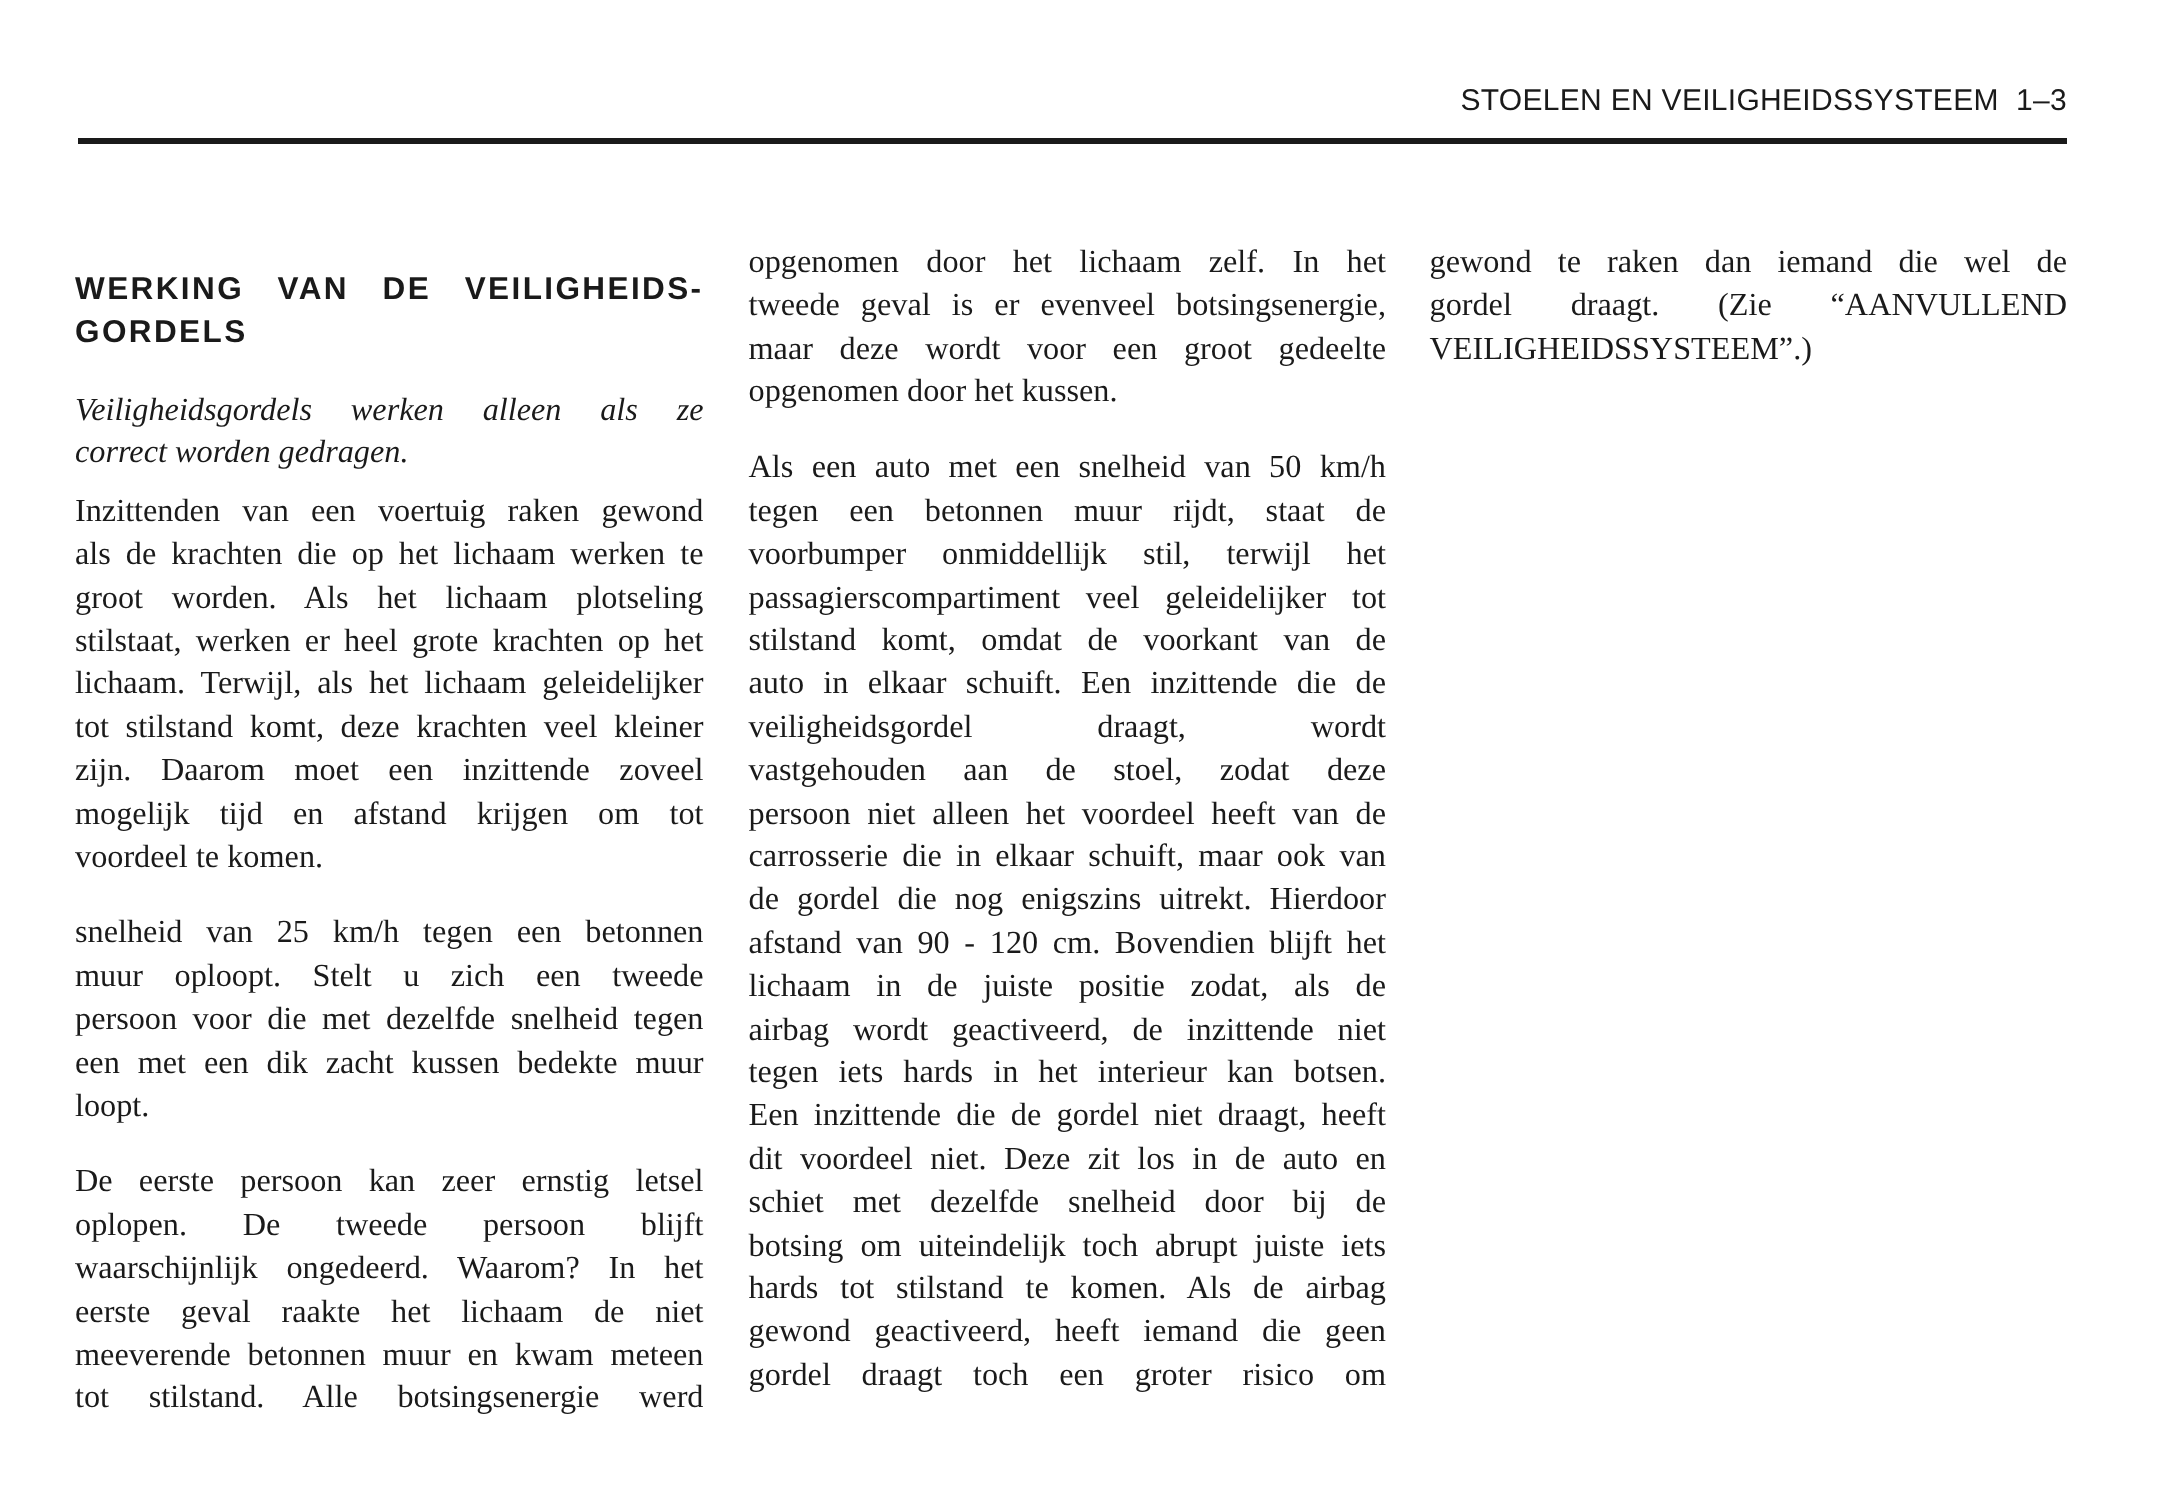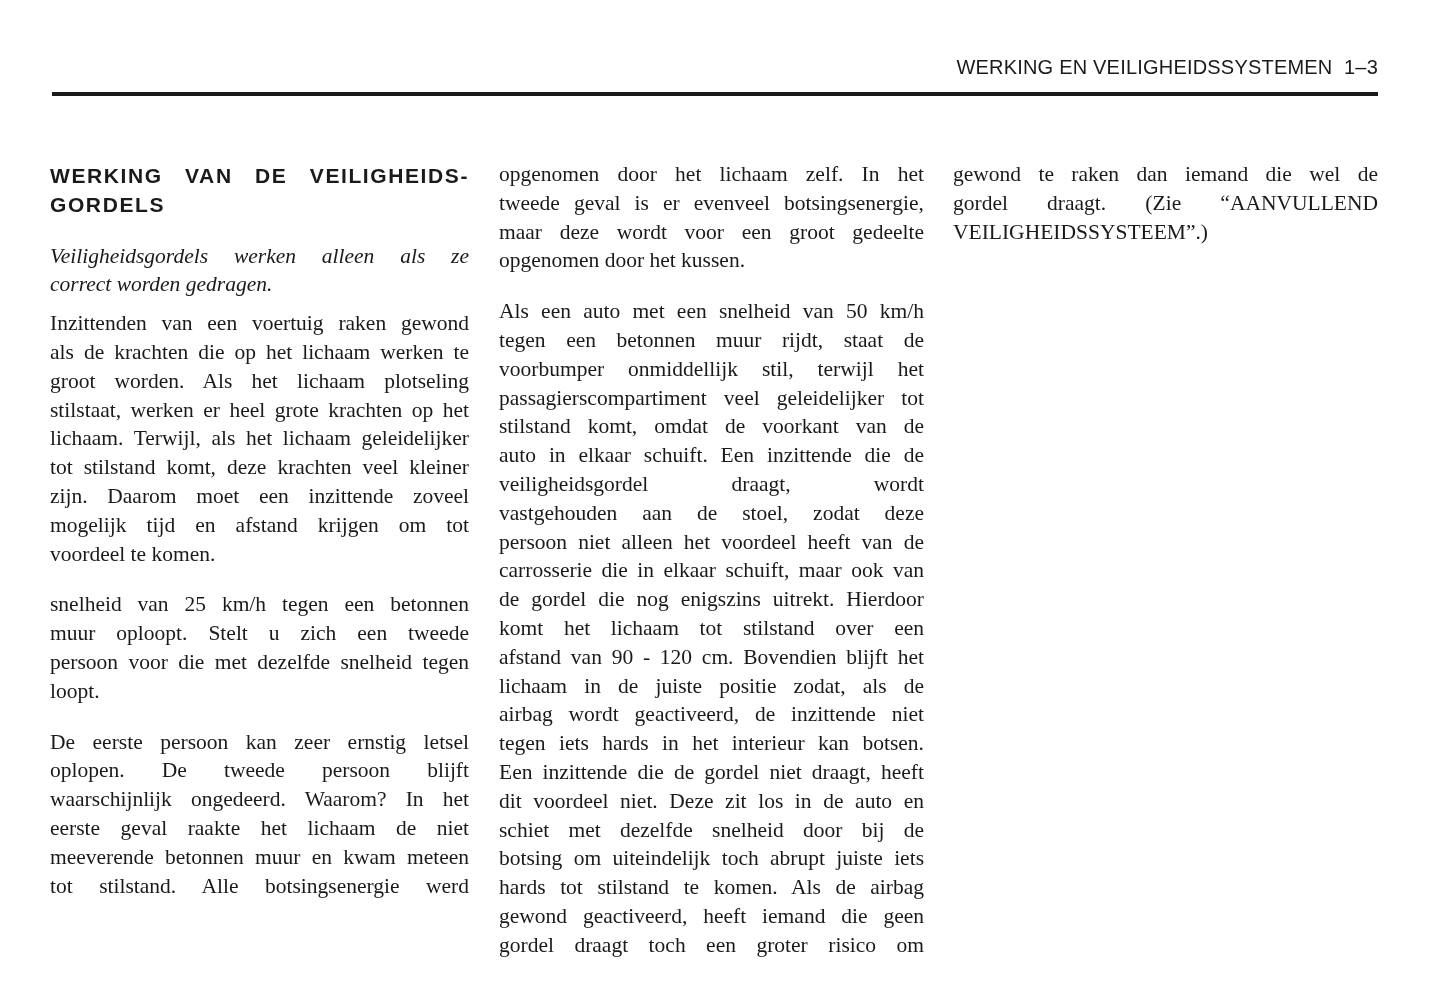--- a/index.html
+++ b/index.html
@@ -14,35 +14,35 @@
     }
     .header-rule {
       position: absolute; left: 52px; top: 92px; width: 1326px; height: 4px; background: #1a1a1a;
     }
     .col { position: absolute; top: 160px; font-family: "Liberation Serif", serif; font-size: 21.5px; }
     .col1 { left: 50px; width: 419px; }
     .col2 { left: 499px; width: 425px; }
     .col3 { left: 953px; width: 425px; }
     .heading {
       font-family: "Liberation Sans", sans-serif; font-weight: bold; font-size: 21px;
-      letter-spacing: 1.6px; line-height: 32px; margin-top: 2px;
+      letter-spacing: 1.6px; line-height: 32px; margin-top: 19px;
     }
     .heading .ln { display: block; text-align-last: justify; }
     .heading .ln.last { text-align-last: left; }
     .intro { font-style: italic; margin-top: 22px; }
     .para { margin-top: 22px; }
     .para:first-child { margin-top: 0; }
     .ln { display: block; line-height: 28.8px; height: 28.8px; text-align: justify; text-align-last: justify; white-space: nowrap; overflow: visible; }
     .ln.last { text-align-last: left; }
   </style>
 </head>
 <body>
 
 <div class="header">
-  <div class="header-title"><span>WERKING EN VEILIGHEIDSSYSTEMEN</span>&nbsp;&nbsp;<span>1–3</span></div>
+  <div class="header-title"><span>STOELEN EN VEILIGHEIDSSYSTEEM</span>&nbsp;&nbsp;<span>1–3</span></div>
 </div>
 <div class="header-rule"></div>
 
 <div class="col col1">
   <div class="heading">
     <span class="ln">WERKING VAN DE VEILIGHEIDS-</span>
     <span class="ln last">GORDELS</span>
   </div>
   <div class="intro">
     <span class="ln">Veiligheidsgordels werken alleen als ze</span>
@@ -56,20 +56,21 @@
     <span class="ln">lichaam. Terwijl, als het lichaam geleidelijker</span>
     <span class="ln">tot stilstand komt, deze krachten veel kleiner</span>
     <span class="ln">zijn. Daarom moet een inzittende zoveel</span>
     <span class="ln">mogelijk tijd en afstand krijgen om tot</span>
     <span class="ln last">voordeel te komen.</span>
   </div>
   <div class="para">
     <span class="ln">snelheid van 25 km/h tegen een betonnen</span>
     <span class="ln">muur oploopt. Stelt u zich een tweede</span>
     <span class="ln">persoon voor die met dezelfde snelheid tegen</span>
+    <span class="ln">een met een dik zacht kussen bedekte muur</span>
     <span class="ln last">loopt.</span>
   </div>
   <div class="para">
     <span class="ln">De eerste persoon kan zeer ernstig letsel</span>
     <span class="ln">oplopen. De tweede persoon blijft</span>
     <span class="ln">waarschijnlijk ongedeerd. Waarom? In het</span>
     <span class="ln">eerste geval raakte het lichaam de niet</span>
     <span class="ln">meeverende betonnen muur en kwam meteen</span>
     <span class="ln">tot stilstand. Alle botsingsenergie werd</span>
   </div>
@@ -87,21 +88,20 @@
     <span class="ln">tegen een betonnen muur rijdt, staat de</span>
     <span class="ln">voorbumper onmiddellijk stil, terwijl het</span>
     <span class="ln">passagierscompartiment veel geleidelijker tot</span>
     <span class="ln">stilstand komt, omdat de voorkant van de</span>
     <span class="ln">auto in elkaar schuift. Een inzittende die de</span>
     <span class="ln">veiligheidsgordel draagt, wordt</span>
     <span class="ln">vastgehouden aan de stoel, zodat deze</span>
     <span class="ln">persoon niet alleen het voordeel heeft van de</span>
     <span class="ln">carrosserie die in elkaar schuift, maar ook van</span>
     <span class="ln">de gordel die nog enigszins uitrekt. Hierdoor</span>
-    <span class="ln">komt het lichaam tot stilstand over een</span>
     <span class="ln">afstand van 90 - 120 cm. Bovendien blijft het</span>
     <span class="ln">lichaam in de juiste positie zodat, als de</span>
     <span class="ln">airbag wordt geactiveerd, de inzittende niet</span>
     <span class="ln">tegen iets hards in het interieur kan botsen.</span>
     <span class="ln">Een inzittende die de gordel niet draagt, heeft</span>
     <span class="ln">dit voordeel niet. Deze zit los in de auto en</span>
     <span class="ln">schiet met dezelfde snelheid door bij de</span>
     <span class="ln">botsing om uiteindelijk toch abrupt juiste iets</span>
     <span class="ln">hards tot stilstand te komen. Als de airbag</span>
     <span class="ln">gewond geactiveerd, heeft iemand die geen</span>

